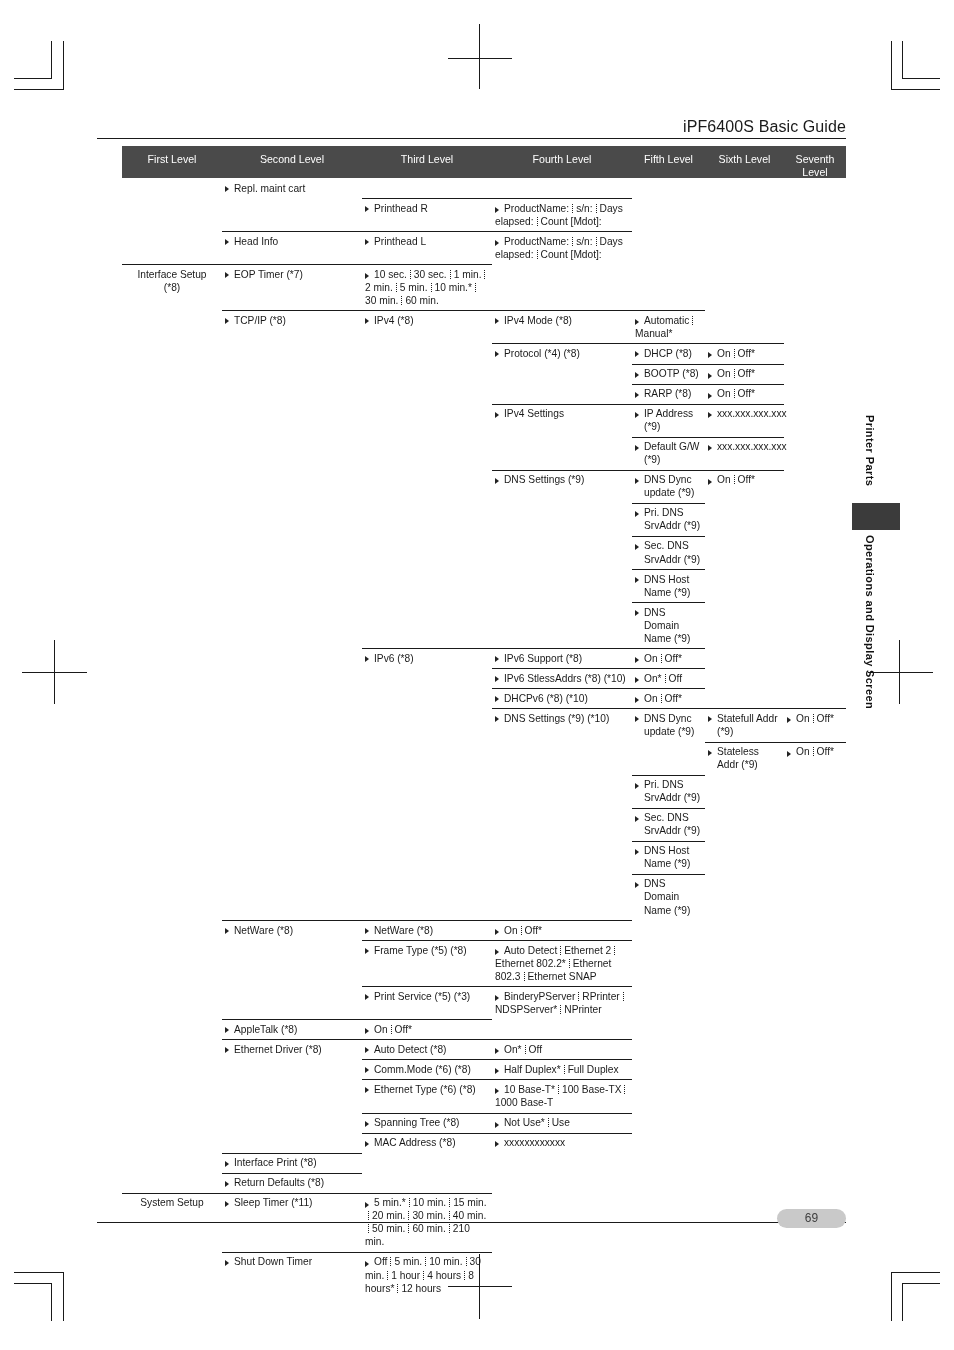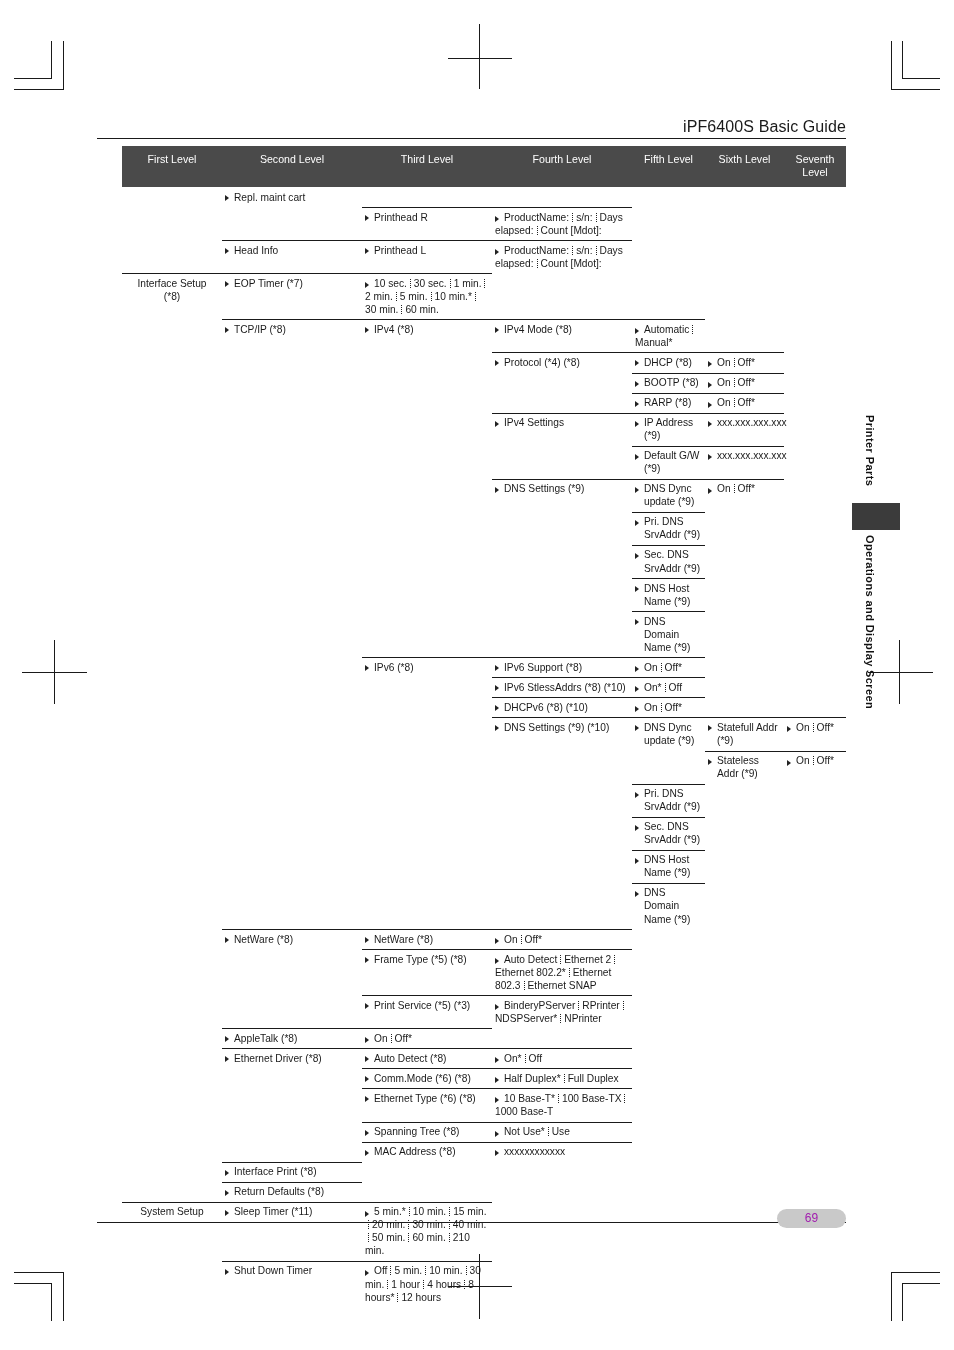--- a/index.html
+++ b/index.html
@@ -88,21 +88,21 @@
   #menu-table col.c5 { width: 73px; }
   #menu-table col.c6 { width: 79px; }
   #menu-table col.c7 { width: 62px; }
 
   #menu-table thead th {
     background: #4a4a4a;
     color: #ffffff;
     font-weight: normal;
     font-size: 10.6px;
     text-align: center;
-    padding: 7px 2px 9px 2px;
+    padding: 7px 2px 0 2px;
     line-height: 1.18;
     vertical-align: top;
     border: none;
   }
 
   #menu-table td {
     vertical-align: top;
     padding: 3.5px 3px 3.5px 3px;
     line-height: 1.28;
     border: none;
@@ -151,21 +151,21 @@
     background: #1a1a1a;
   }
   #page-number {
     position: absolute;
     left: 777px;
     top: 1209px;
     width: 69px;
     height: 19px;
     border-radius: 10px;
     background: #c9c9c9;
-    color: #a21caf;
+    color: #404040;
     font-size: 12px;
     text-align: center;
     line-height: 19px;
   }
 </style>
 </head>
 <body>
 
 <div class="mark h" style="left:14px;top:78px;width:38px;"></div>
 <div class="mark v" style="left:51px;top:41px;height:38px;"></div>

